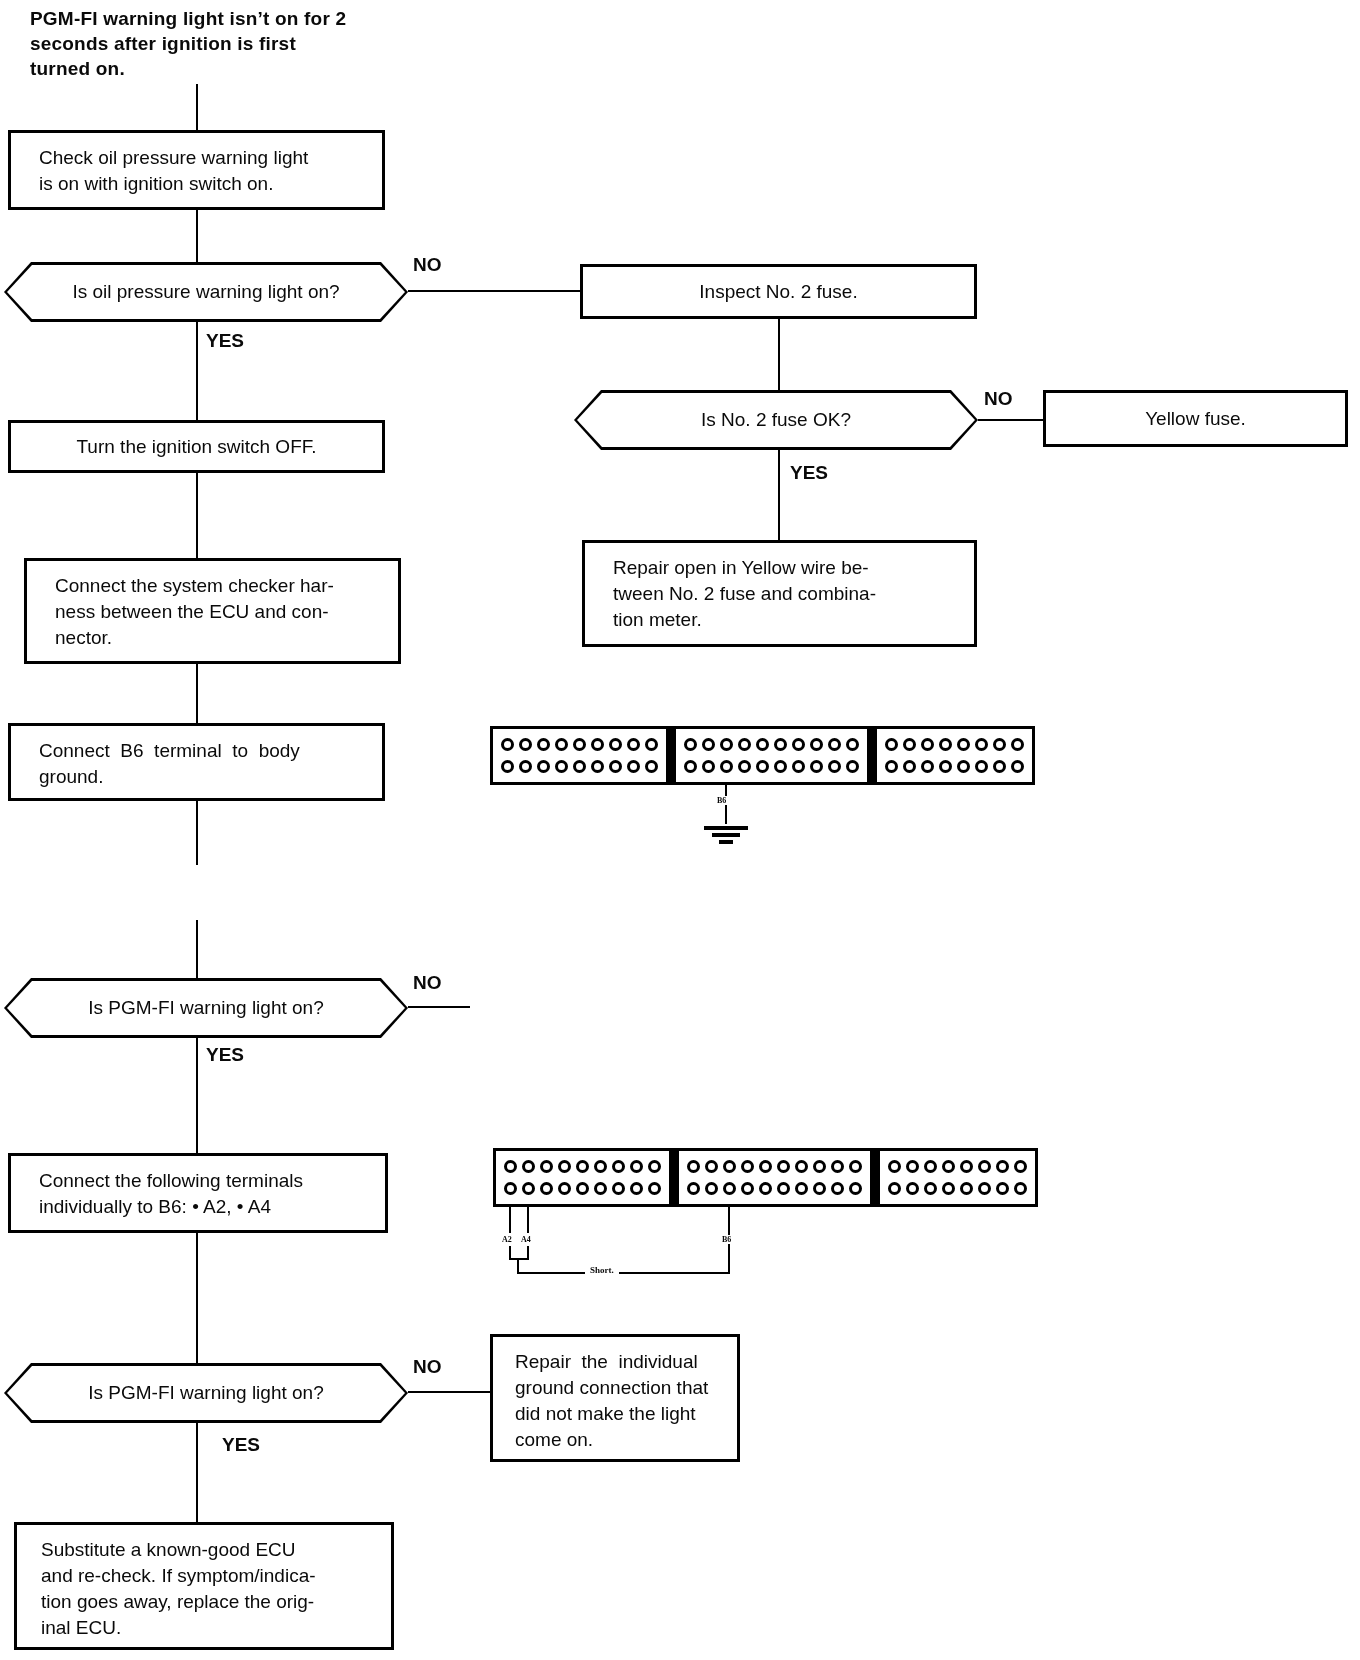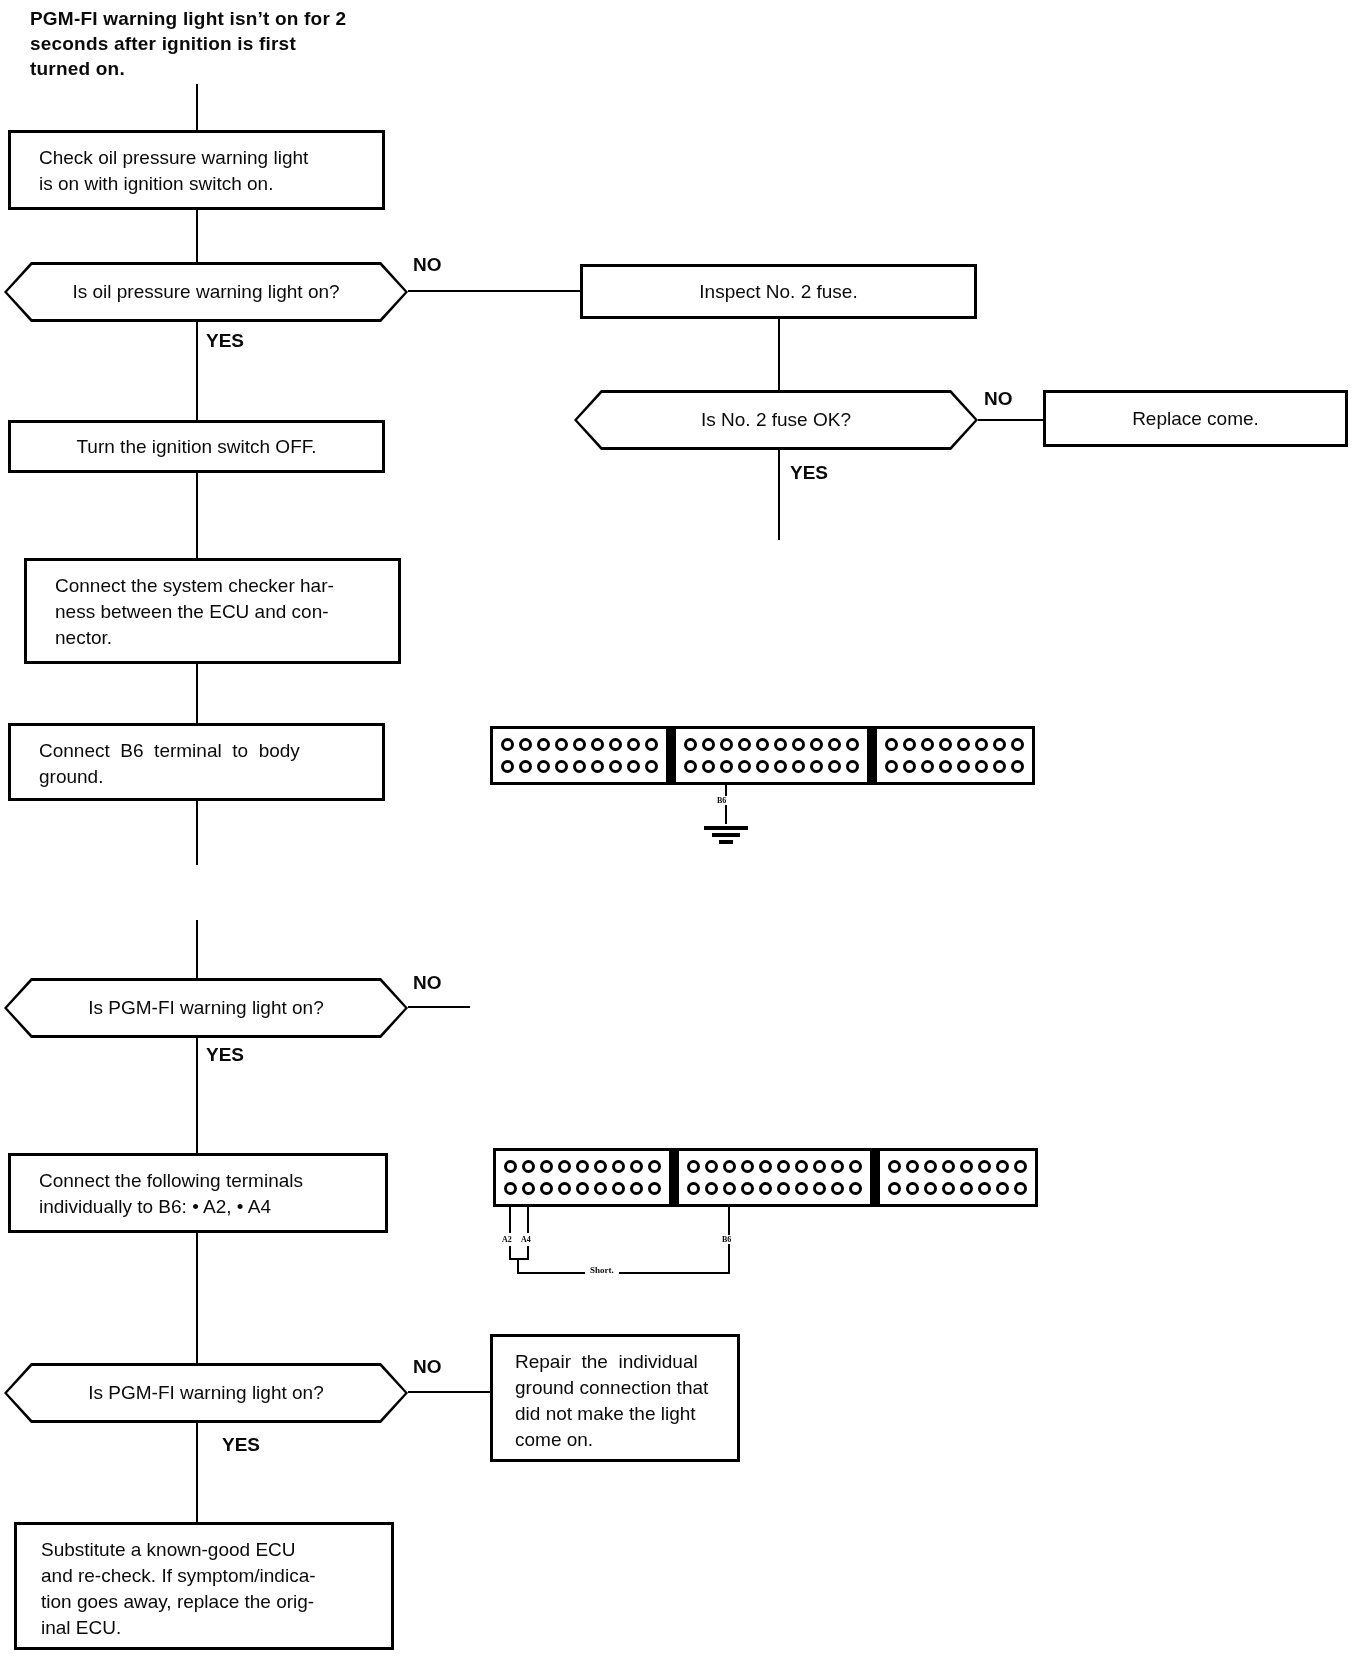--- a/index.html
+++ b/index.html
@@ -85,22 +85,25 @@
   <div class="hex" style="left:574px; top:390px; width:404px; height:60px;">
     <div class="bg"></div>
     <div class="fg"></div>
     <div class="label">Is No. 2 fuse OK?</div>
   </div>
   <div class="lbl" style="left:984px; top:388px;">NO</div>
   <div class="hline" style="left:978px; top:419px; width:65px;"></div>
   <div class="lbl" style="left:790px; top:462px;">YES</div>
   <div class="vline" style="left:778px; top:450px; height:90px;"></div>
 
-  <div class="box center" style="left:1043px; top:390px; width:305px; height:57px;">Replace come.</div>
-
+  <div class="box center" style="left:1043px; top:390px; width:305px; height:57px;">Yellow fuse.</div>
+
+  <div class="box pre" style="left:582px; top:540px; width:395px; height:107px; padding:12px 10px 0 28px;">Repair open in Yellow wire be-
+tween No. 2 fuse and combina-
+tion meter.</div>
 
   <div class="box center" style="left:8px; top:420px; width:377px; height:53px;">Turn the ignition switch OFF.</div>
 
   <div class="box pre" style="left:24px; top:558px; width:377px; height:106px; padding:12px 10px 0 28px;">Connect the system checker har-
 ness between the ECU and con-
 nector.</div>
 
   <div class="box pre" style="left:8px; top:723px; width:377px; height:78px; padding:12px 10px 0 28px;">Connect  B6  terminal  to  body
 ground.</div>
 

